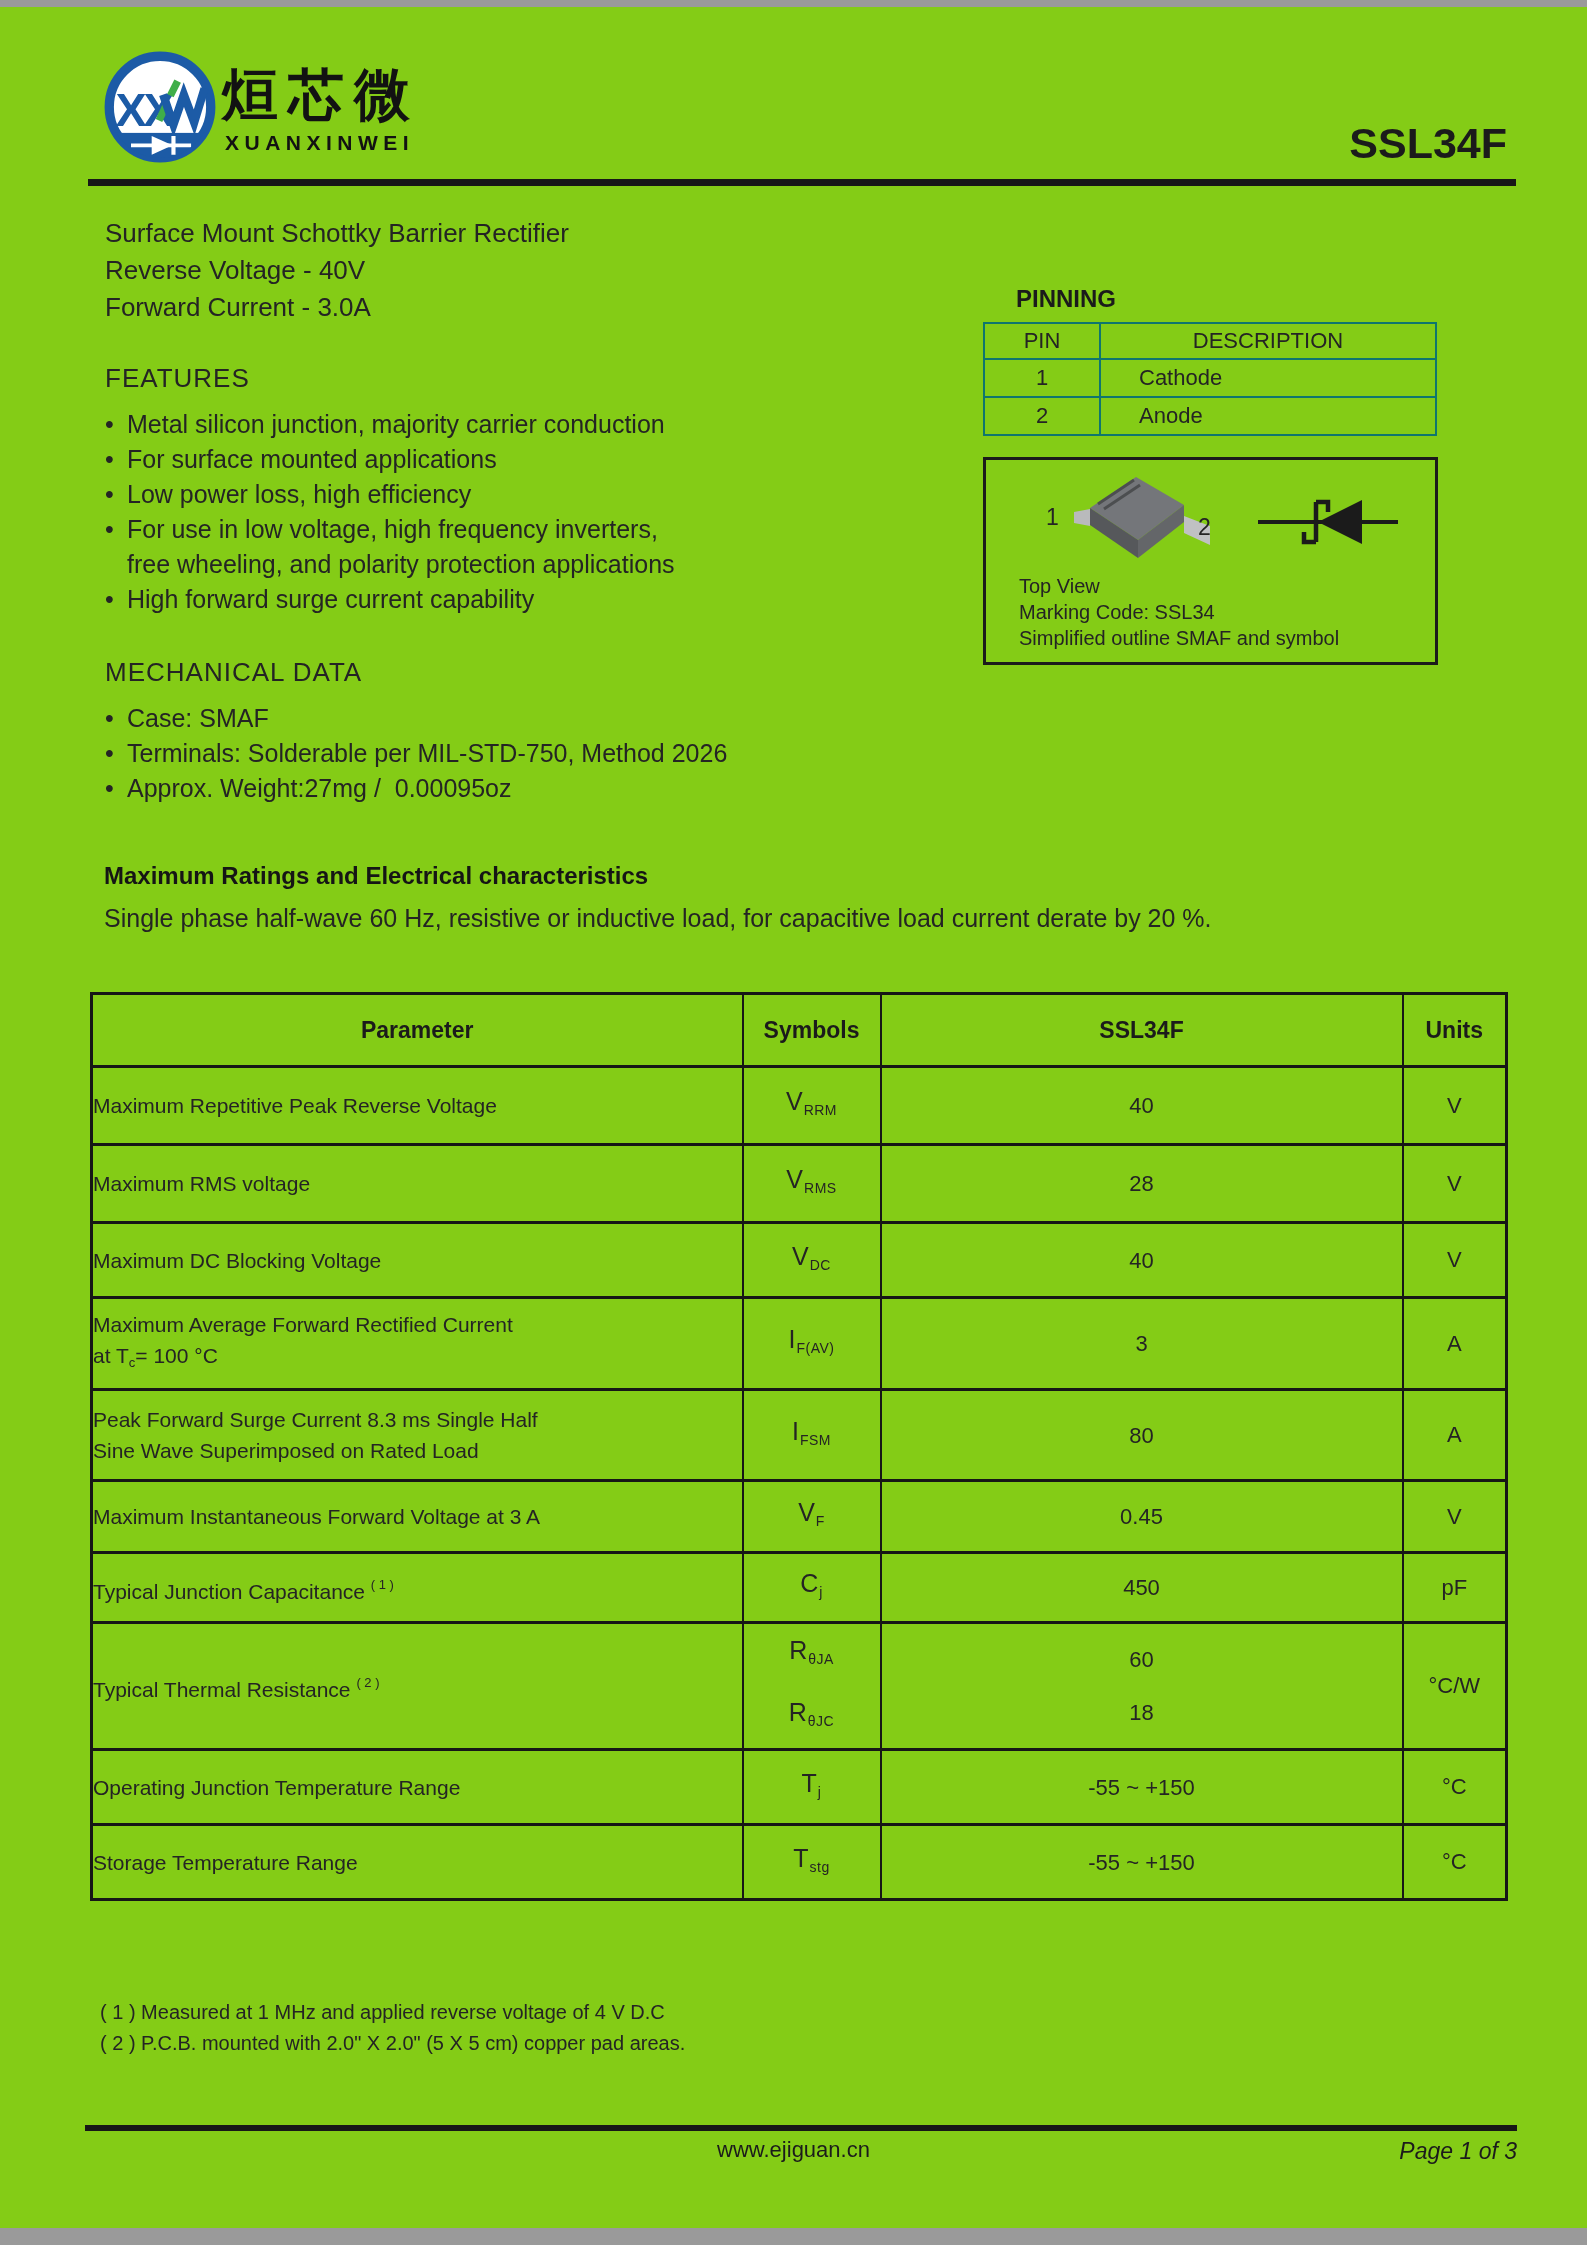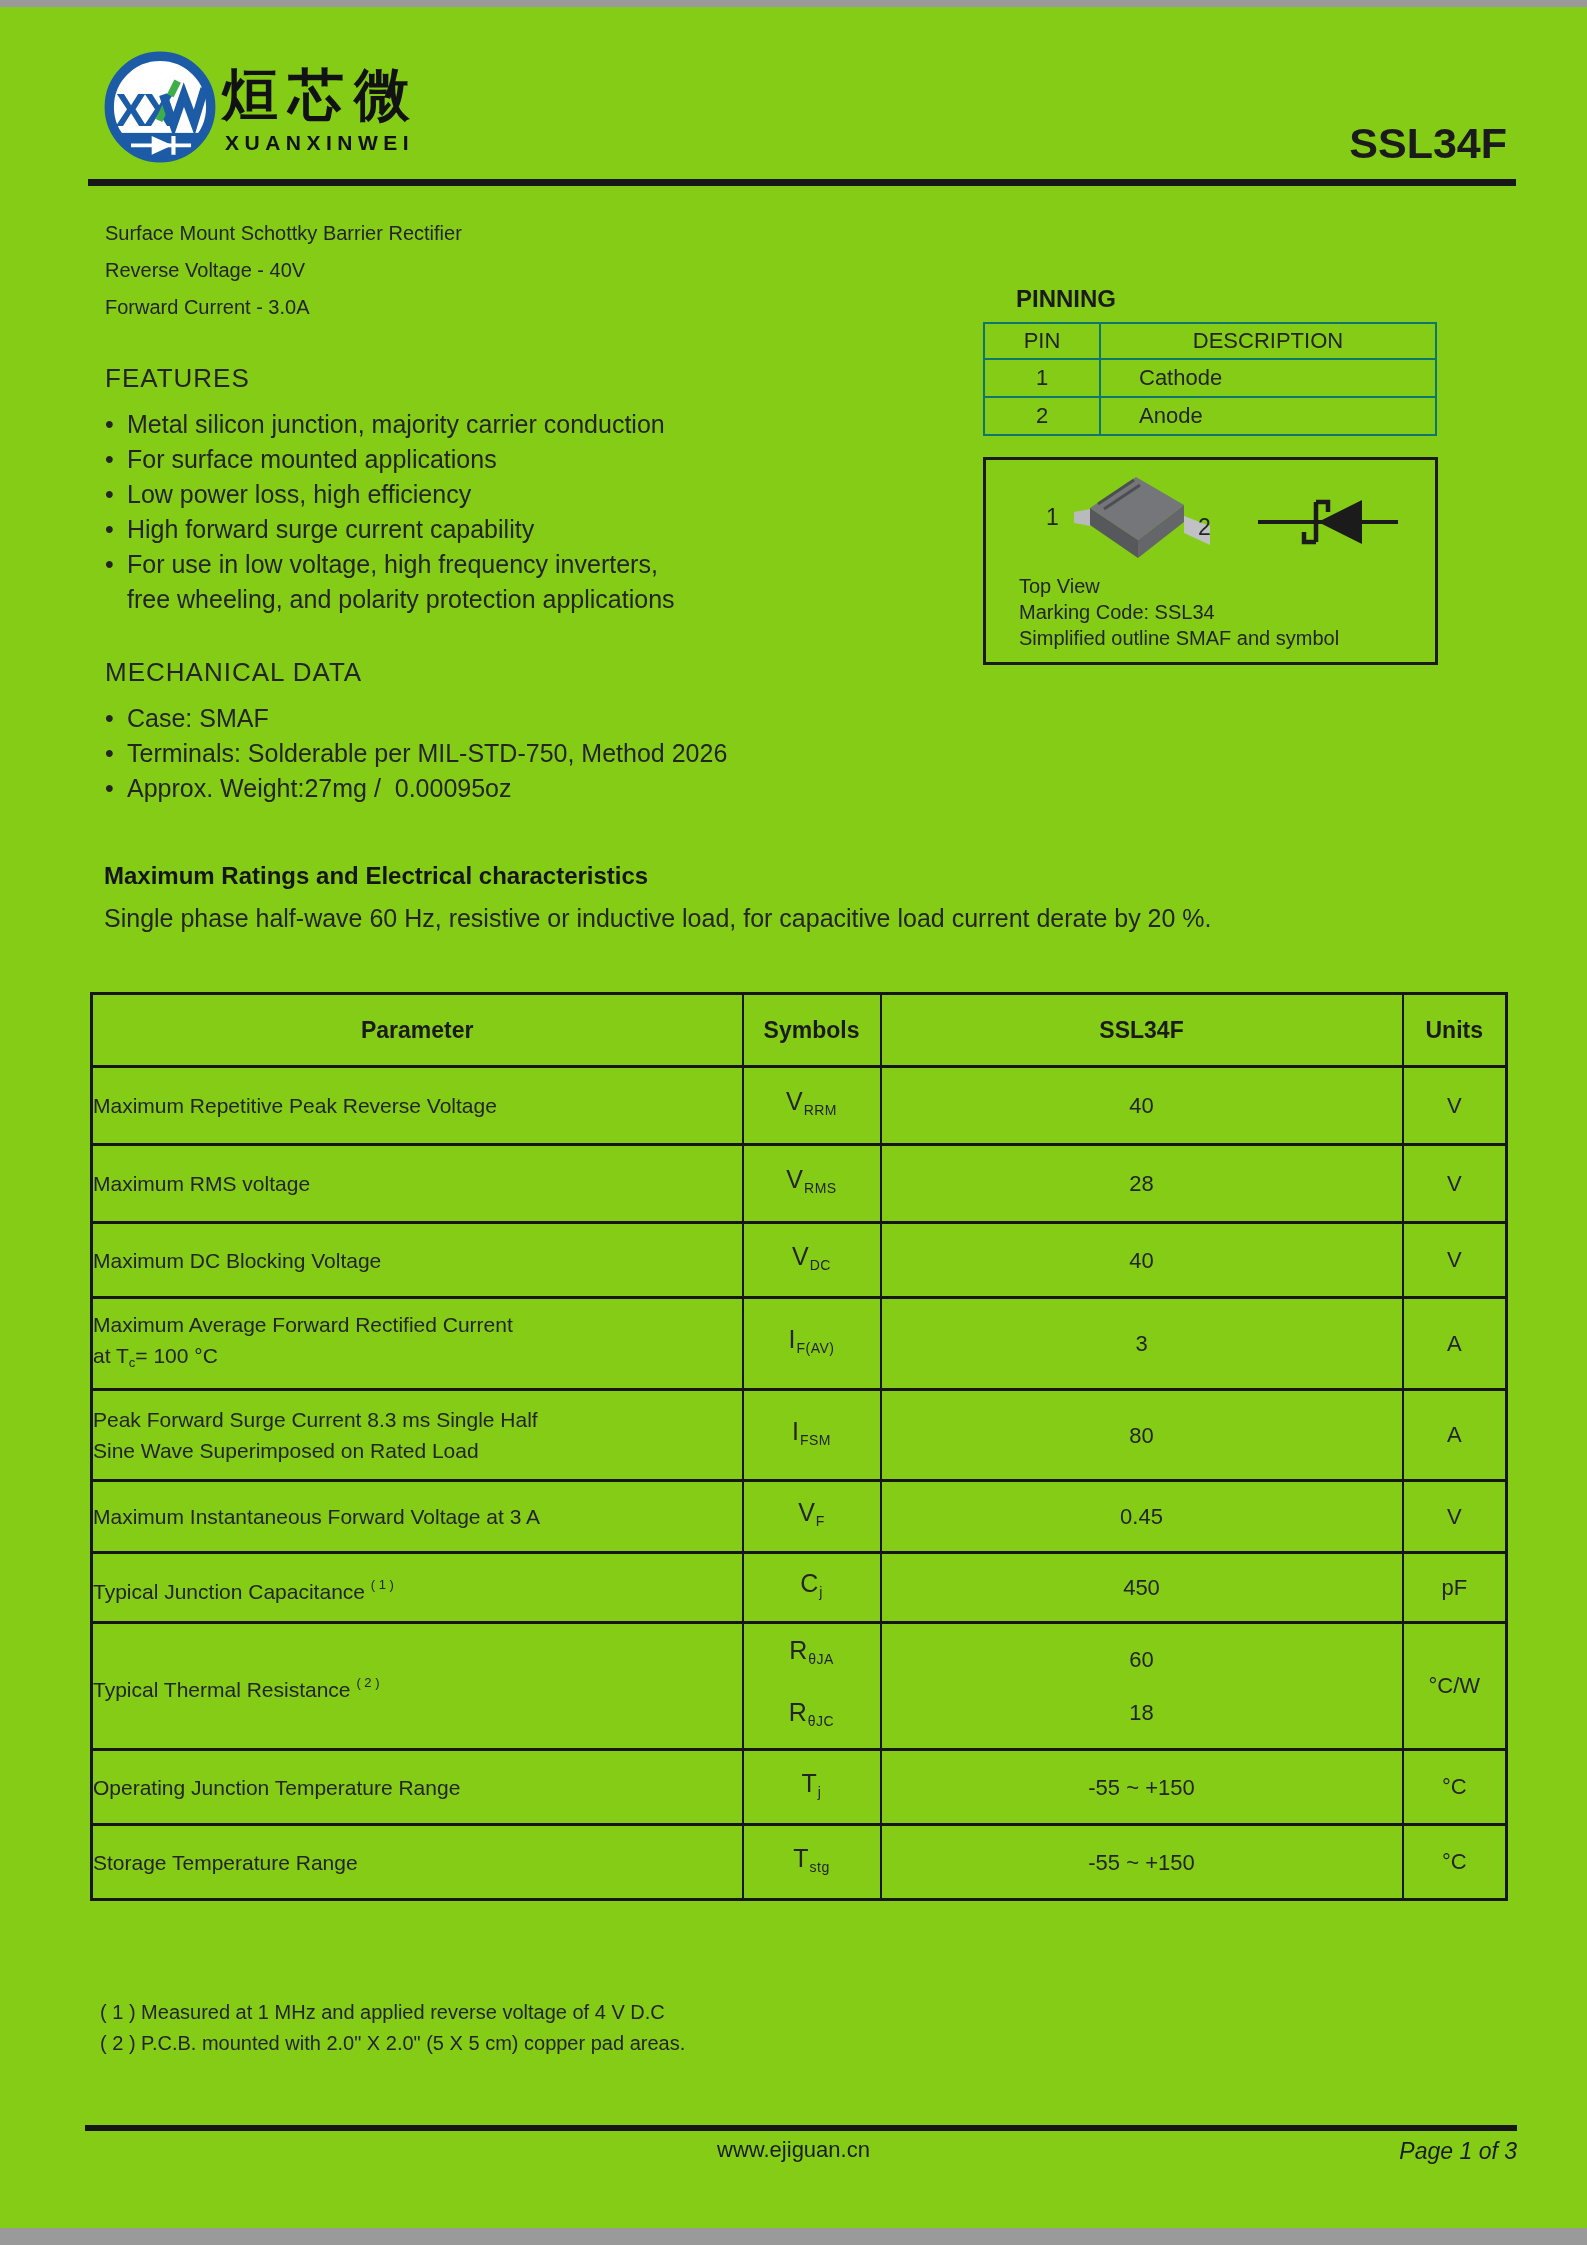--- a/index.html
+++ b/index.html
@@ -11,21 +11,21 @@
   
   .logo-svg{position:absolute; left:102px; top:42px; width:116px; height:116px;}
   .cn-name{position:absolute; left:222px; top:58px; font-size:56px; font-weight:900;
            letter-spacing:10px; color:#121212; line-height:60px;}
   .latin-name{position:absolute; left:225px; top:124px; font-size:21px; font-weight:700;
            letter-spacing:5.5px; color:#121212;}
   .part-number{position:absolute; right:80px; top:112px; font-size:43px; font-weight:700; color:#1b1b1b;}
   .rule{position:absolute; background:#171717;}
   .top-rule{left:88px; top:172px; width:1428px; height:7px;}
   
-  .intro{position:absolute; left:105px; top:208px; font-size:20px; line-height:37px; color:#242424;}
+  .intro{position:absolute; left:105px; top:208px; font-size:26px; line-height:37px; color:#242424;}
   
   .features{position:absolute; left:105px; top:356px;}
   .mech{position:absolute; left:105px; top:650px;}
   .sec-title{font-size:26px; letter-spacing:1px; color:#242424; margin-bottom:13px;}
   .bullet-item{font-size:25px; color:#242424;}
   .bl{line-height:35px; white-space:pre-wrap;}
   .bl .bullet{display:inline-block; width:22px;}
   
   .pinning-title{position:absolute; left:1016px; top:278px; font-size:24px; font-weight:700; color:#1b1b1b;}
   .pin-table{position:absolute; left:983px; top:315px; width:454px; border-collapse:collapse; table-layout:fixed;}
@@ -107,25 +107,25 @@
         <div class="bullet-item">
           <div class="bl"><span class="bullet">•</span>Metal silicon junction, majority carrier conduction</div>
         </div>
         <div class="bullet-item">
           <div class="bl"><span class="bullet">•</span>For surface mounted applications</div>
         </div>
         <div class="bullet-item">
           <div class="bl"><span class="bullet">•</span>Low power loss, high efficiency</div>
         </div>
         <div class="bullet-item">
-          <div class="bl"><span class="bullet">•</span>High forward surge current capability</div>
-        </div>
-        <div class="bullet-item">
           <div class="bl"><span class="bullet">•</span>For use in low voltage, high frequency inverters,</div>
           <div class="bl"><span class="bullet"></span>free wheeling, and polarity protection applications</div>
+        </div>
+        <div class="bullet-item">
+          <div class="bl"><span class="bullet">•</span>High forward surge current capability</div>
         </div>
       </div>
   </div>
 
   <div class="mech">
     <div class="sec-title">MECHANICAL DATA</div>
     <div>
         <div class="bullet-item">
           <div class="bl"><span class="bullet">•</span>Case: SMAF</div>
         </div>

